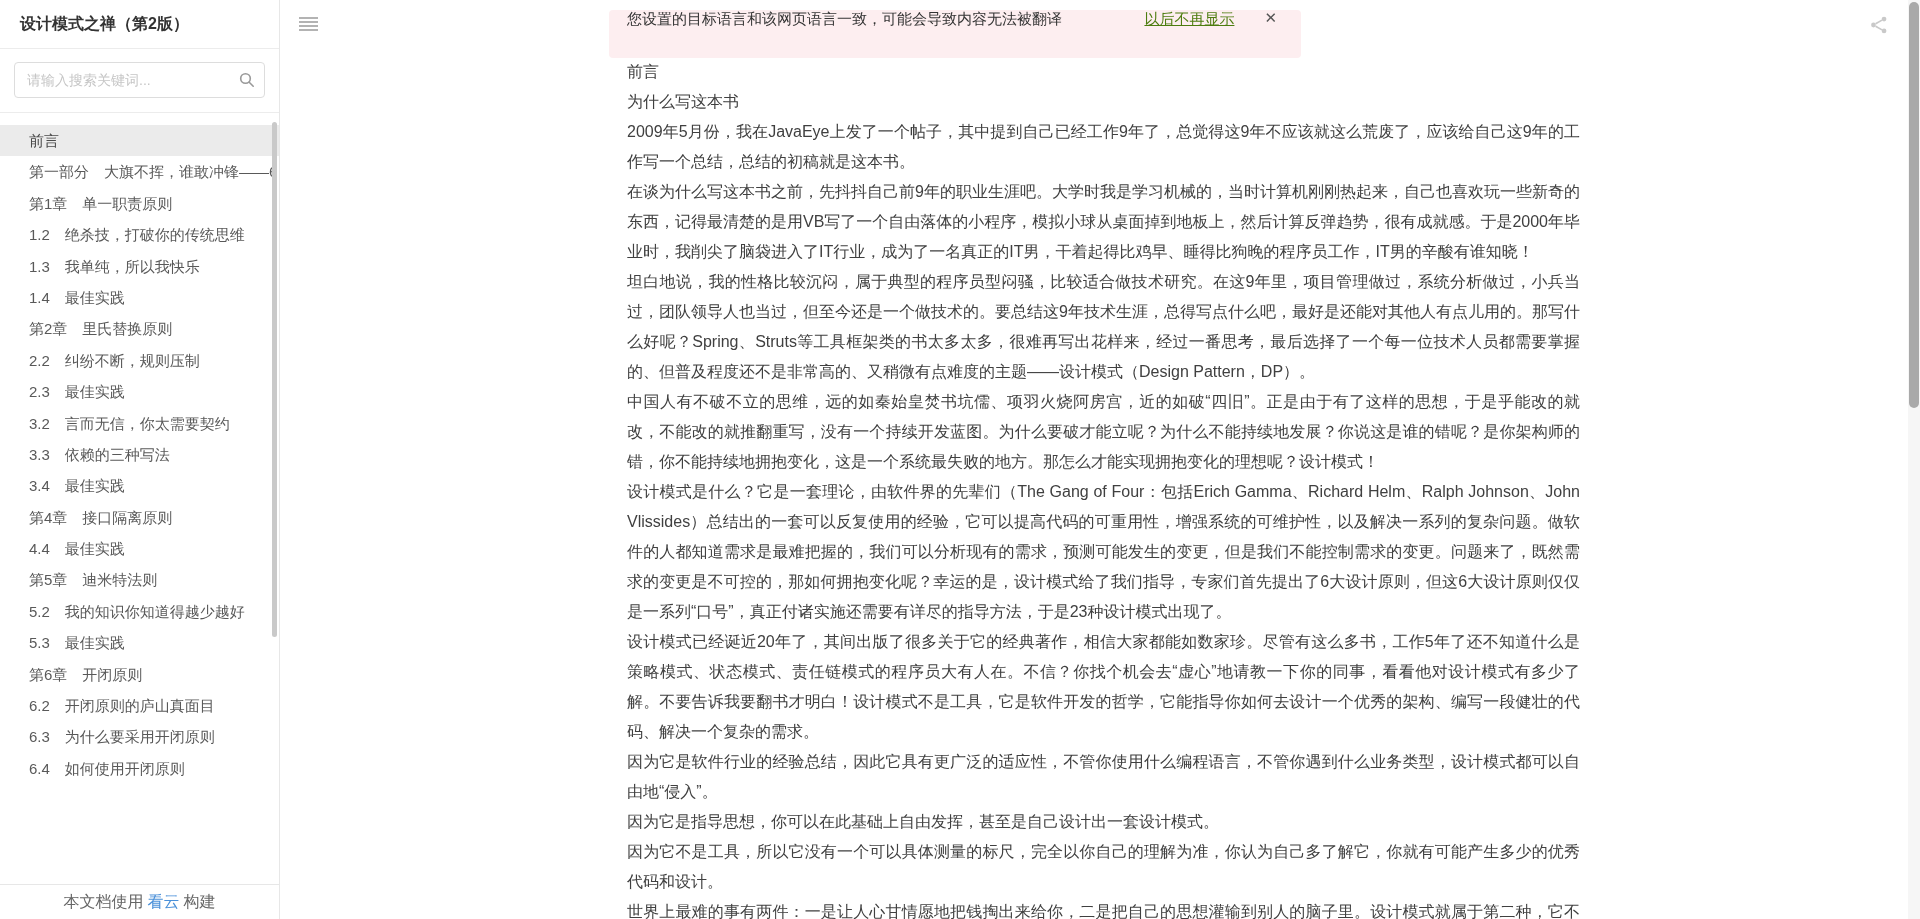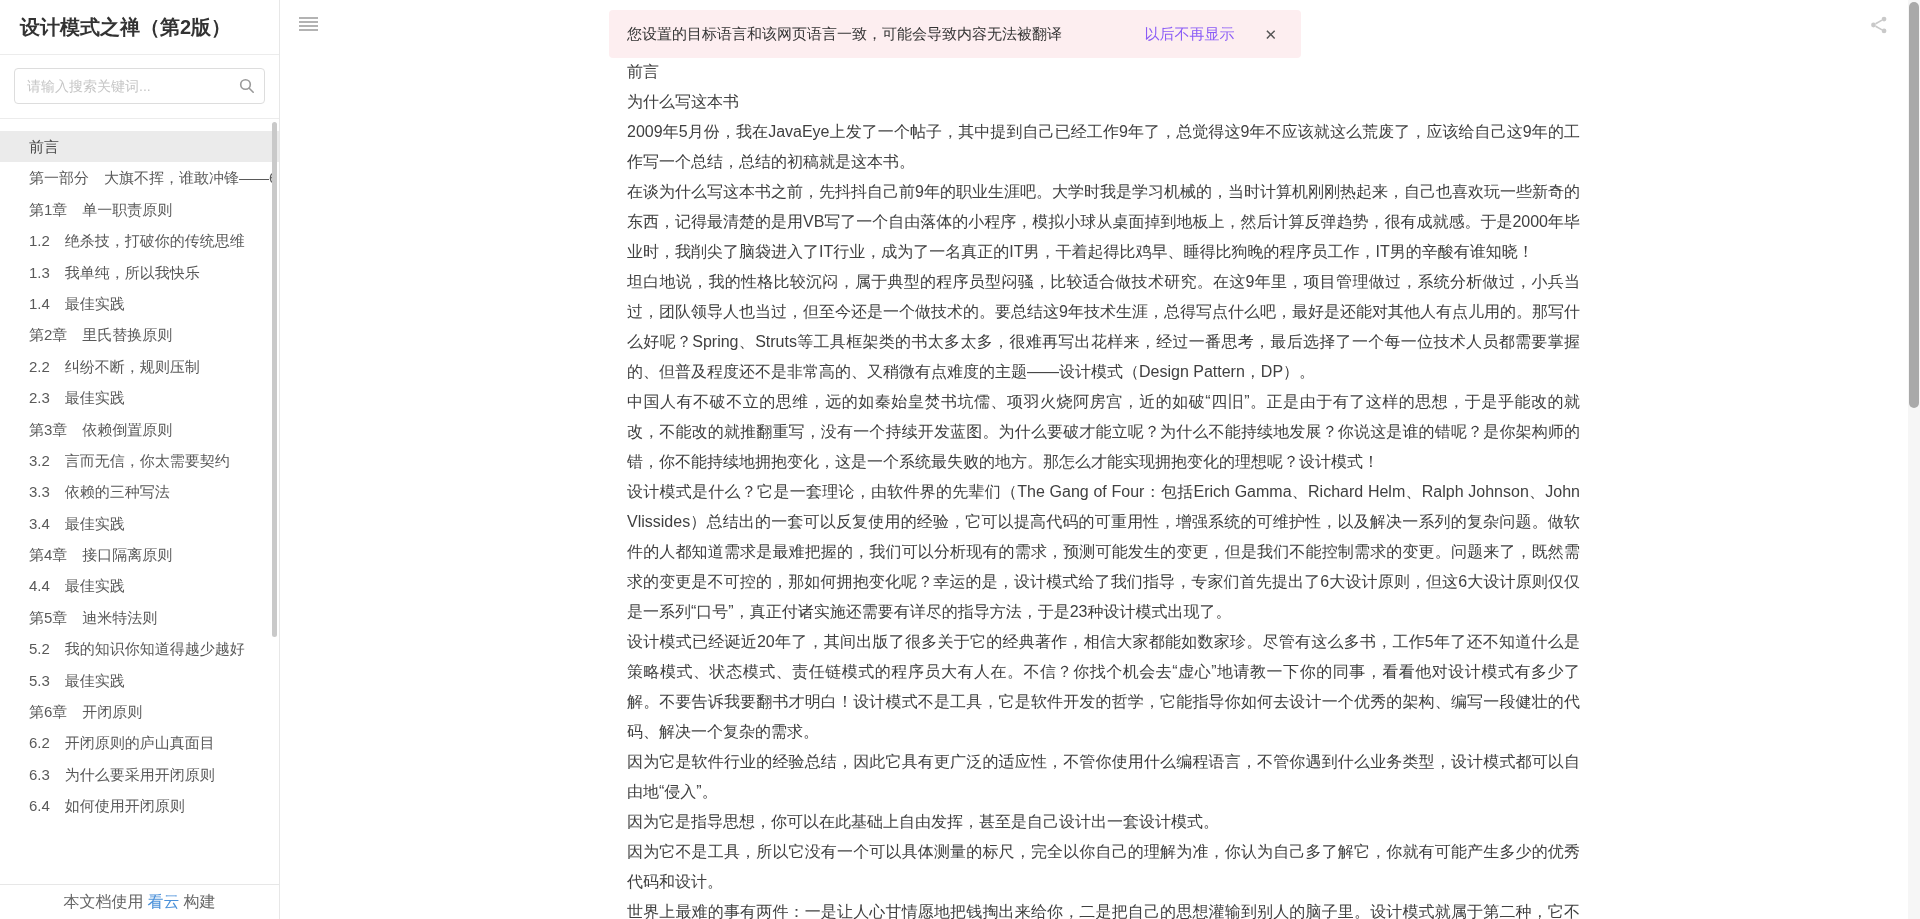--- a/index.html
+++ b/index.html
@@ -7,21 +7,21 @@
     width:1920px; height:919px; overflow:hidden; position:relative;
     background:#fff; font-family:"Liberation Sans", sans-serif;
   }
 
   
   .sidebar {
     position:absolute; left:0; top:0; width:280px; height:919px;
     background:#fff; border-right:1px solid #e7e7e7; box-sizing:border-box; overflow:hidden;
   }
   .sidebar-title {
-    padding:14px 20px 13px; font-size:20px; font-weight:bold; color:#333;
+    padding:14px 20px 13px; font-size:16px; font-weight:bold; color:#333;
     border-bottom:1px solid #ececec; white-space:nowrap; overflow:hidden;
   }
   .search-wrap { position:relative; padding:13px 14px 14px; border-bottom:1px solid #ececec; }
   .search-input {
     width:100%; box-sizing:border-box; height:36px; border:1px solid #ddd; border-radius:4px;
     padding:0 32px 0 12px; font-size:14px; color:#666; outline:none; background:#fff;
   }
   .search-input::placeholder { color:#c6c6c6; }
   .search-icon { position:absolute; right:24px; top:23px; width:16px; height:16px; }
 
@@ -43,24 +43,24 @@
   .sidebar-footer .builder-link { color:#4a90d9; text-decoration:none; margin:0 4px; cursor:pointer; }
 
   
   .hamburger { position:absolute; left:299px; top:17px; width:19px; cursor:pointer; }
   .hamburger i { display:block; height:2px; background:#b3b3b3; margin-bottom:2px; }
   .hamburger i:last-child { margin-bottom:0; }
 
   .notification {
     position:absolute; left:609px; top:10px; width:692px; height:48px;
     background:#fdeef0; border-radius:4px; box-sizing:border-box;
-    display:flex; align-items:center; padding:0 24px 0 18px;
+    display:flex; align-items:flex-start; padding:0 24px 0 18px;
     font-size:15px; color:#333;
   }
-  .notification .dismiss { margin-left:auto; color:#8b5cf6; cursor:pointer; white-space:nowrap; }
+  .notification .dismiss { margin-left:auto; text-decoration:underline; color:#4d7c0f; cursor:pointer; white-space:nowrap; }
   .notification .close { margin-left:30px; color:#555; font-size:15px; line-height:1; cursor:pointer; }
 
   .share { position:absolute; left:1868px; top:14px; width:22px; height:22px; cursor:pointer; }
 
   
   .content {
     position:absolute; left:627px; top:57px; width:953px; height:862px; overflow:hidden;
     font-size:16px; line-height:30px; color:#404040; text-align:justify;
   }
   .content p { margin:0; }
@@ -88,21 +88,20 @@
   <nav class="toc">
       <div class="toc-item active">前言</div>
       <div class="toc-item">第一部分　大旗不挥，谁敢冲锋——6</div>
       <div class="toc-item">第1章　单一职责原则</div>
       <div class="toc-item">1.2　绝杀技，打破你的传统思维</div>
       <div class="toc-item">1.3　我单纯，所以我快乐</div>
       <div class="toc-item">1.4　最佳实践</div>
       <div class="toc-item">第2章　里氏替换原则</div>
       <div class="toc-item">2.2　纠纷不断，规则压制</div>
       <div class="toc-item">2.3　最佳实践</div>
-      <div class="toc-item">第3章　依赖倒置原则</div>
       <div class="toc-item">3.2　言而无信，你太需要契约</div>
       <div class="toc-item">3.3　依赖的三种写法</div>
       <div class="toc-item">3.4　最佳实践</div>
       <div class="toc-item">第4章　接口隔离原则</div>
       <div class="toc-item">4.4　最佳实践</div>
       <div class="toc-item">第5章　迪米特法则</div>
       <div class="toc-item">5.2　我的知识你知道得越少越好</div>
       <div class="toc-item">5.3　最佳实践</div>
       <div class="toc-item">第6章　开闭原则</div>
       <div class="toc-item">6.2　开闭原则的庐山真面目</div>

